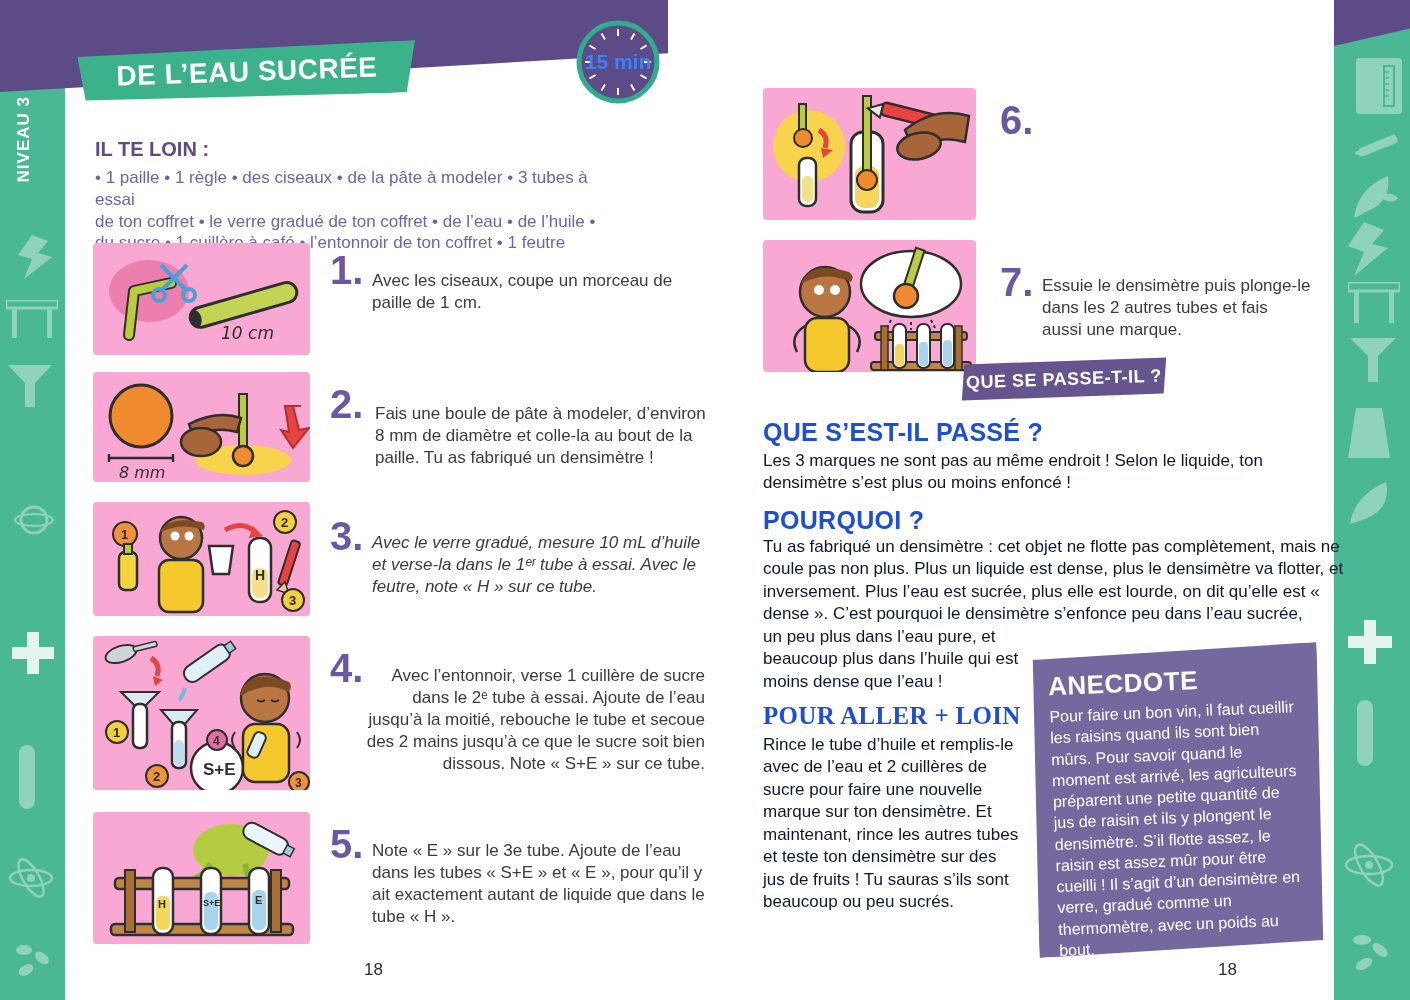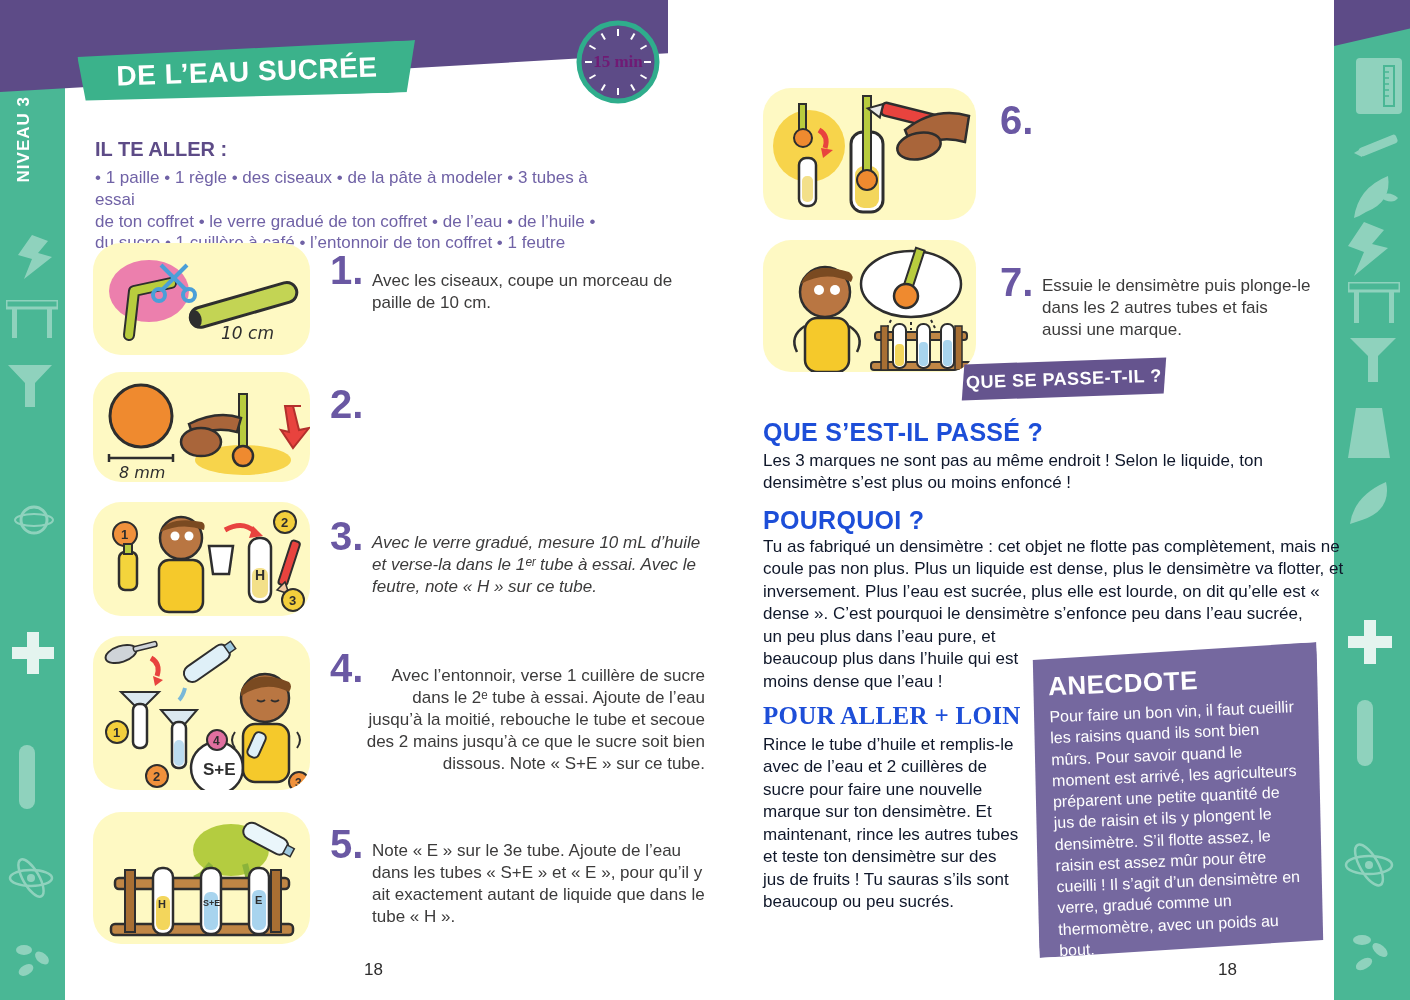--- a/index.html
+++ b/index.html
@@ -25,29 +25,29 @@
 
   
   .title-banner{position:absolute;left:78px;top:46px;width:338px;height:52px;background:#3bb28b;
                 transform:rotate(-2deg);clip-path:polygon(0 10%,100% 0,97% 100%,2% 94%);
                 display:flex;align-items:center;justify-content:center;}
   .title-banner span{color:#ffffff;font-weight:bold;font-size:28px;letter-spacing:.5px;}
 
   
   .clock{position:absolute;left:576px;top:20px;width:84px;height:84px;}
   .clock .label{position:absolute;left:0;top:0;width:84px;height:84px;display:flex;
-                align-items:center;justify-content:center;color:#701a75;font-weight:bold;font-size:17px;font-family:Liberation Serif, serif;}
+                align-items:center;justify-content:center;color:#3b82f6;font-weight:bold;font-size:21px;}
 
   
   .materials{position:absolute;left:95px;top:138px;width:520px;}
   .materials h2{margin:0 0 6px 0;font-size:20px;color:#5d4b87;font-weight:bold;}
   .materials div{font-size:17px;line-height:1.28;color:#7062a6;}
 
   
-  .illus{position:absolute;left:93px;width:217px;background:#fef9c3;border-radius:28px;overflow:hidden;}
+  .illus{position:absolute;left:93px;width:217px;background:#f9a8d4;border-radius:4px;overflow:hidden;}
   .illus svg{display:block;}
   .illus-right{left:763px;width:213px;}
 
   
   .step-num{position:absolute;font-weight:bold;color:#6a58a3;font-size:40px;line-height:1;}
   .step-text{position:absolute;font-size:17px;line-height:1.3;color:#3c3b3b;}
 
   
   .q-banner{position:absolute;left:963px;top:361px;width:202px;height:36px;background:#65548e;
             transform:rotate(-2deg) skewX(-6deg);display:flex;align-items:center;justify-content:center;}
@@ -216,21 +216,21 @@
         <line x1="42" y1="9" x2="42" y2="16" transform="rotate(240 42 42)"></line>
           <line x1="42" y1="9" x2="42" y2="16" transform="rotate(270 42 42)"></line>
         <line x1="42" y1="9" x2="42" y2="16" transform="rotate(300 42 42)"></line>
           <line x1="42" y1="9" x2="42" y2="16" transform="rotate(330 42 42)"></line>
       </g>
     </svg>
     <div class="label">15 min</div>
   </div>
 
   <div class="materials">
-    <h2>IL TE ALLER :</h2>
+    <h2>IL TE LOIN :</h2>
     <div>• 1 paille • 1 règle • des ciseaux • de la pâte à modeler • 3 tubes à essai</div>
     <div>de ton coffret • le verre gradué de ton coffret • de l’eau • de l’huile •</div>
     <div>du sucre • 1 cuillère à café • l’entonnoir de ton coffret • 1 feutre</div>
   </div>
 
   <div class="illus" style="top:243px;height:112px;">
     <svg width="217" height="112" viewBox="0 0 217 112">
       <ellipse cx="56" cy="48" rx="40" ry="31" fill="#ec7fad"></ellipse>
       <path d="M36 92 L41 48 L78 40" fill="none" stroke="#2e2e2e" stroke-width="12" stroke-linejoin="round" stroke-linecap="round"></path>
       <path d="M36 92 L41 48 L78 40" fill="none" stroke="#b8cc3e" stroke-width="8" stroke-linejoin="round" stroke-linecap="round"></path>
@@ -241,36 +241,37 @@
           <circle cx="96" cy="52" r="6"></circle>
       </g>
       <g transform="rotate(-16 150 60)">
         <rect x="95" y="52" width="110" height="20" rx="10" fill="#c3d454" stroke="#2e2e2e" stroke-width="3"></rect>
         <ellipse cx="100" cy="62" rx="6" ry="9" fill="#2e2e2e"></ellipse>
       </g>
       <text x="128" y="96" font-size="17" font-style="italic" fill="#2e2e2e" font-family="DejaVu Sans, sans-serif">10 cm</text>
     </svg>
   </div>
   <div class="step-num" style="left:330px;top:250px;">1.</div>
-  <div class="step-text" style="left:372px;top:270px;width:320px;">Avec les ciseaux, coupe un morceau de paille de 10 cm.</div>
+  <div class="step-text" style="left:372px;top:270px;width:320px;">Avec les ciseaux, coupe un morceau de paille de 1 cm.</div>
 
   <div class="illus" style="top:372px;height:110px;">
     <svg width="217" height="110" viewBox="0 0 217 110">
       <ellipse cx="150" cy="88" rx="48" ry="15" fill="#f7d44b"></ellipse>
       <circle cx="48" cy="44" r="31" fill="#ef8a2f" stroke="#2e2e2e" stroke-width="3"></circle>
       <path d="M16 82 v8 M80 82 v8 M16 86 h64" stroke="#2e2e2e" stroke-width="2.5"></path>
       <text x="26" y="106" font-size="16" font-style="italic" fill="#2e2e2e" font-family="DejaVu Sans, sans-serif">8 mm</text>
       <rect x="146" y="22" width="8" height="62" fill="#b8cc3e" stroke="#2e2e2e" stroke-width="2"></rect>
       <circle cx="150" cy="84" r="10" fill="#ef8a2f" stroke="#2e2e2e" stroke-width="2.5"></circle>
       <path d="M96 52 q28 -14 52 -6 l-4 14 q-22 -6 -44 4 z" fill="#a9653a" stroke="#2e2e2e" stroke-width="2.5"></path>
       <ellipse cx="108" cy="70" rx="20" ry="14" fill="#a9653a" stroke="#2e2e2e" stroke-width="2.5"></ellipse>
       <polygon points="192,34 208,34 200,34 206,58 216,56 200,76 188,58 196,60" fill="#e8433e" stroke="#b3302c" stroke-width="2"></polygon>
     </svg>
   </div>
   <div class="step-num" style="left:330px;top:384px;">2.</div>
+  <div class="step-text" style="left:375px;top:403px;width:332px;">Fais une boule de pâte à modeler, d’environ 8 mm de diamètre et colle-la au bout de la paille. Tu as fabriqué un densimètre !</div>
 
   <div class="illus" style="top:502px;height:114px;">
     <svg width="217" height="114" viewBox="0 0 217 114">
       <circle cx="32" cy="32" r="12" fill="#f0913c" stroke="#2e2e2e" stroke-width="2"></circle>
       <text x="28" y="37" font-size="13" font-weight="bold" fill="#2e2e2e">1</text>
       <rect x="26" y="50" width="18" height="38" rx="6" fill="#f3d43c" stroke="#2e2e2e" stroke-width="2.5"></rect>
       <rect x="31" y="42" width="8" height="10" fill="#b8cc3e" stroke="#2e2e2e" stroke-width="2"></rect>
       <circle cx="88" cy="36" r="21" fill="#b97642" stroke="#2e2e2e" stroke-width="2.5"></circle>
       <path d="M67 30 q8 -16 42 -10 q4 2 2 8 q-22 -8 -44 2" fill="#7a4a21"></path>
       <circle cx="82" cy="34" r="4.5" fill="#fff"></circle>

